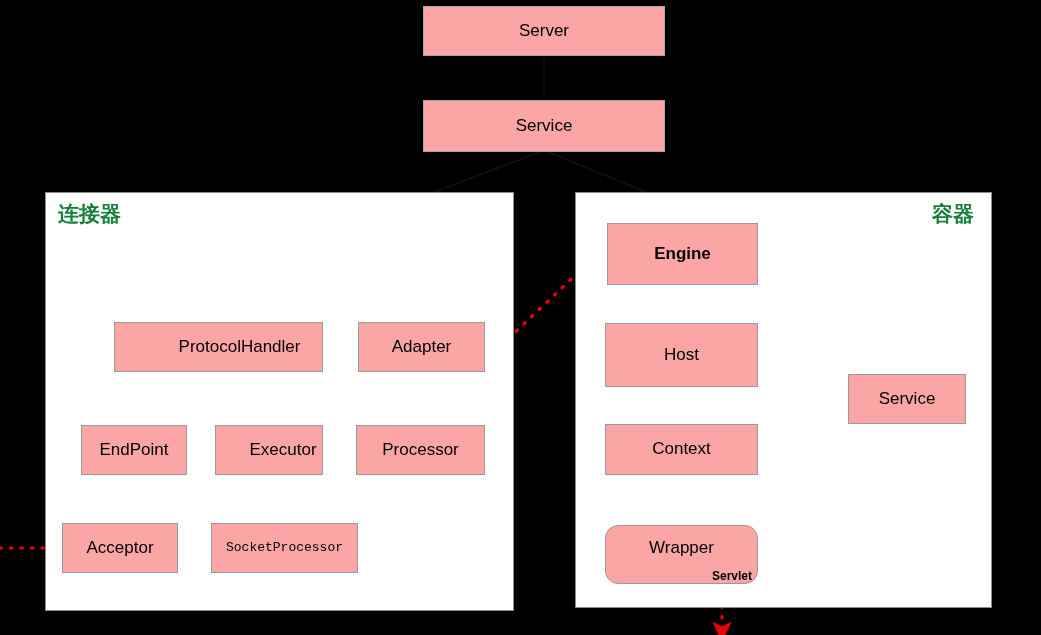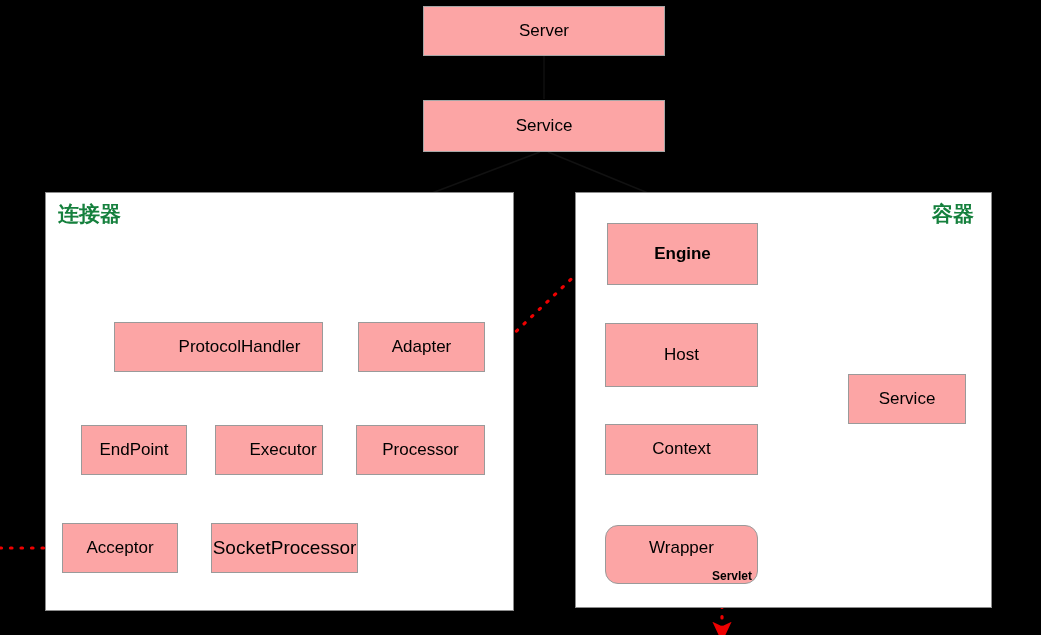--- a/index.html
+++ b/index.html
@@ -50,21 +50,22 @@
     color: #000000;
     font-size: 17px;
     line-height: 1.1;
     z-index: 3;
   }
   .node.top-node {
     border-color: #a6a6a6;
     font-size: 17px;
   }
   .node.small-text {
-    font-size: 19px;
+    font-size: 13px;
+    font-family: Liberation Mono, monospace;
   }
   .node-sub {
     position: absolute;
     right: 5px;
     bottom: 1px;
     font-size: 12px;
     font-weight: bold;
     color: #000000;
     line-height: 1;
   }

